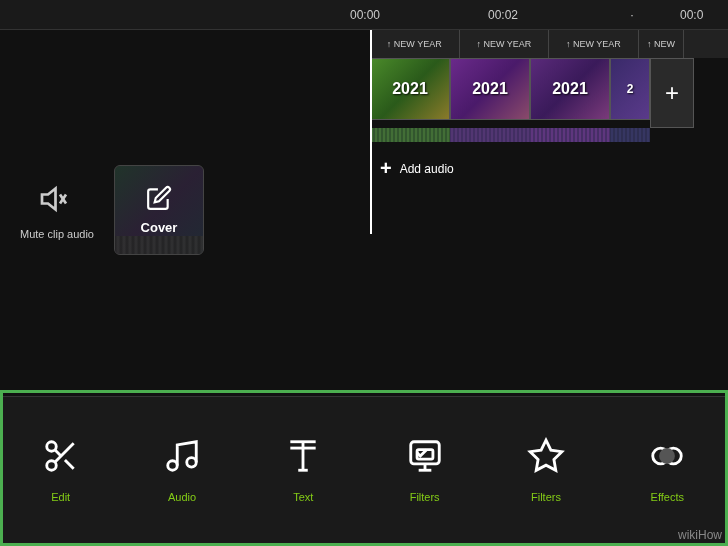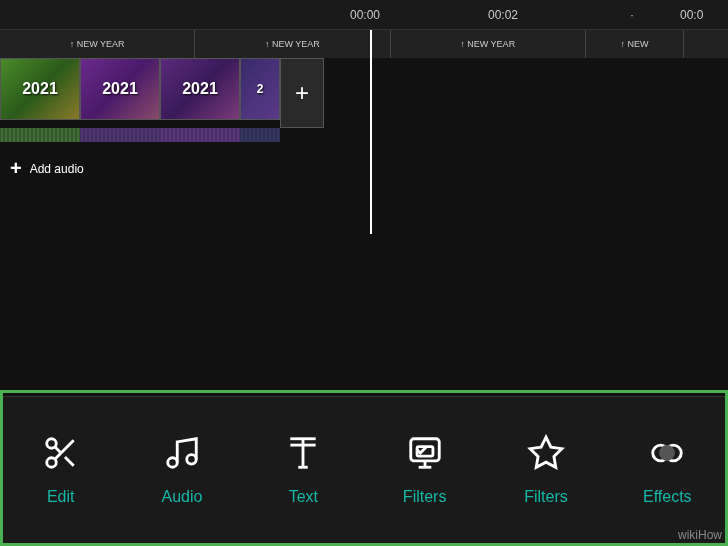--- a/index.html
+++ b/index.html
@@ -215,22 +215,22 @@
 
     .tool-icon svg {
       width: 38px;
       height: 38px;
       stroke: #fff;
       fill: none;
       stroke-width: 1.8;
     }
 
     .tool-label {
-      color: #14b8a6;
-      font-size: 16px;
+      color: #84cc16;
+      font-size: 11px;
     }
 
     
     .watermark {
       position: absolute;
       bottom: 4px;
       right: 6px;
       color: #888;
       font-size: 12px;
       z-index: 200;
@@ -263,20 +263,48 @@
 
 <div class="timeline-header">
   <span class="timeline-marker" style="left: 350px;">00:00</span>
   <span class="timeline-marker" style="left: 488px;">00:02</span>
   <span class="timeline-marker" style="left: 630px;">·</span>
   <span class="timeline-marker" style="left: 680px;">00:0</span>
 </div>
 
 <div class="main-area">
 
+  <div class="left-panel">
+    <div class="mute-btn">
+      <div class="icon">
+        <svg viewBox="0 0 24 24" width="36" height="36" stroke="#ccc" fill="none" stroke-width="1.8">
+          <polygon points="11,5 6,9 2,9 2,15 6,15 11,19" stroke="#ccc" fill="none"></polygon>
+          <line x1="14" y1="9" x2="18" y2="15" stroke="#ccc"></line>
+          <line x1="18" y1="9" x2="14" y2="15" stroke="#ccc"></line>
+        </svg>
+      </div>
+      <span class="label">Mute clip
+audio</span>
+    </div>
+
+    <div class="cover-btn">
+      <div class="cover-bg"></div>
+
+      <div style="position:absolute;bottom:0;left:0;right:0;height:18px;background:repeating-linear-gradient(90deg,#222 0,#333 3px,#222 6px);opacity:0.9;"></div>
+      <div class="cover-content">
+        <span class="edit-icon">
+          <svg viewBox="0 0 24 24" width="26" height="26" stroke="#fff" fill="none" stroke-width="2">
+            <path d="M11 4H4a2 2 0 0 0-2 2v14a2 2 0 0 0 2 2h14a2 2 0 0 0 2-2v-7"></path>
+            <path d="M18.5 2.5a2.121 2.121 0 0 1 3 3L12 15l-4 1 1-4 9.5-9.5z"></path>
+          </svg>
+        </span>
+        <span class="cover-label">Cover</span>
+      </div>
+    </div>
+  </div>
 
   <div style="position:absolute;left:370px;top:0;bottom:156px;width:2px;background:#fff;z-index:10;"></div>
 
   <div class="timeline-right">
 
     <div class="clip-header">
       <div class="clip-header-item">↑ NEW YEAR</div>
       <div class="clip-header-item">↑ NEW YEAR</div>
       <div class="clip-header-item">↑ NEW YEAR</div>
       <div class="clip-header-item" style="flex:0.5;">↑ NEW</div>

